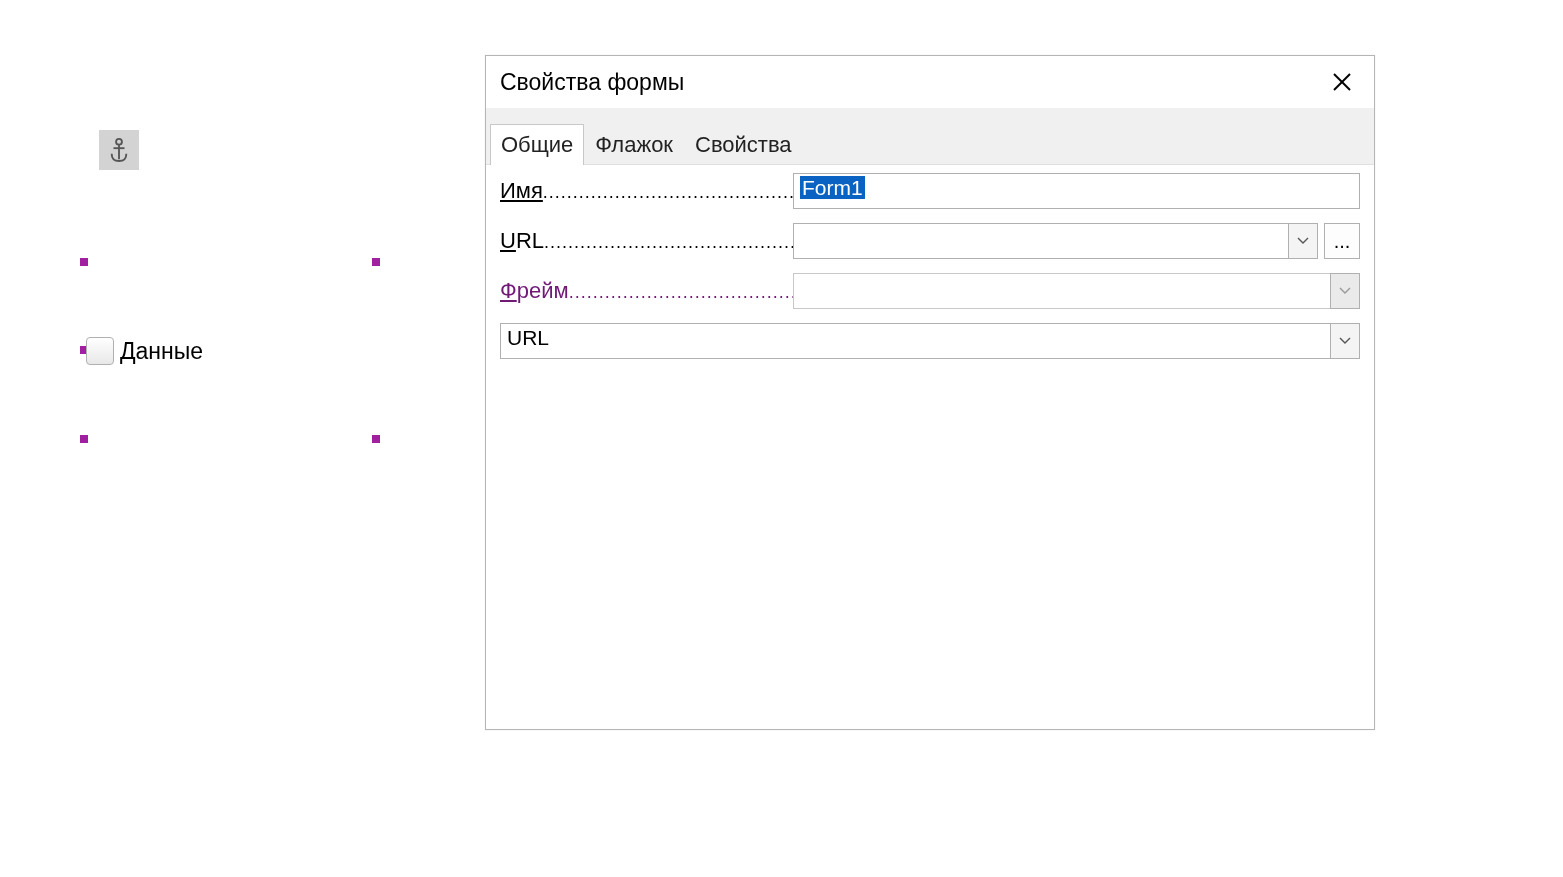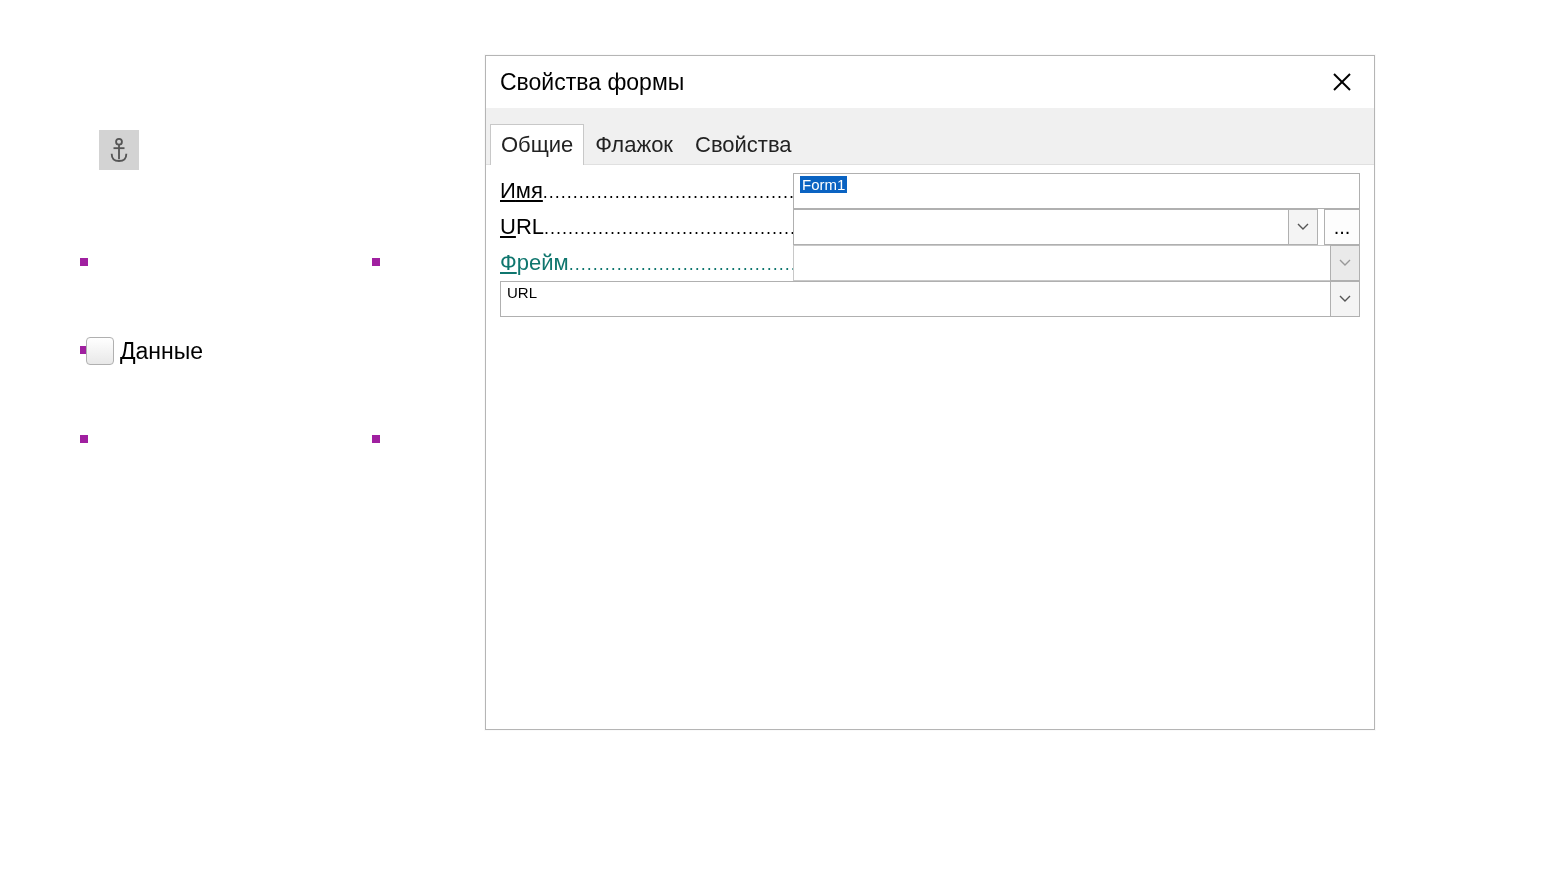--- a/index.html
+++ b/index.html
@@ -119,50 +119,51 @@
   .tab-content {
     flex: 1;
     background: #ffffff;
     padding: 8px 14px;
     border-top: 1px solid #e0e0e0;
   }
 
   .prop-row {
     display: flex;
     align-items: center;
+    margin-bottom: 14px;
   }
   .prop-label {
     width: 293px;
     font-size: 22px;
     position: relative;
     overflow: hidden;
     white-space: nowrap;
   }
-  .prop-label.disabled { color: #0f766e; }
+  .prop-label.disabled { color: #701a75; }
   .prop-label .ul { text-decoration: underline; }
   .prop-label::after {
     content: "................................................................................................................";
     letter-spacing: 1px;
     font-size: 18px;
     color: inherit;
   }
 
   .prop-value {
     flex: 1;
     display: flex;
     align-items: stretch;
   }
 
   .text-input,
   .combo-input {
     flex: 1;
     height: 36px;
     border: 1px solid #b0b0b0;
     background: #fff;
-    font-size: 15px;
+    font-size: 21px;
     padding: 2px 6px;
     outline: none;
   }
   .text-input .selected {
     background: #0a63c2;
     color: #fff;
     padding: 0 2px;
   }
   .combo-btn {
     width: 30px;

